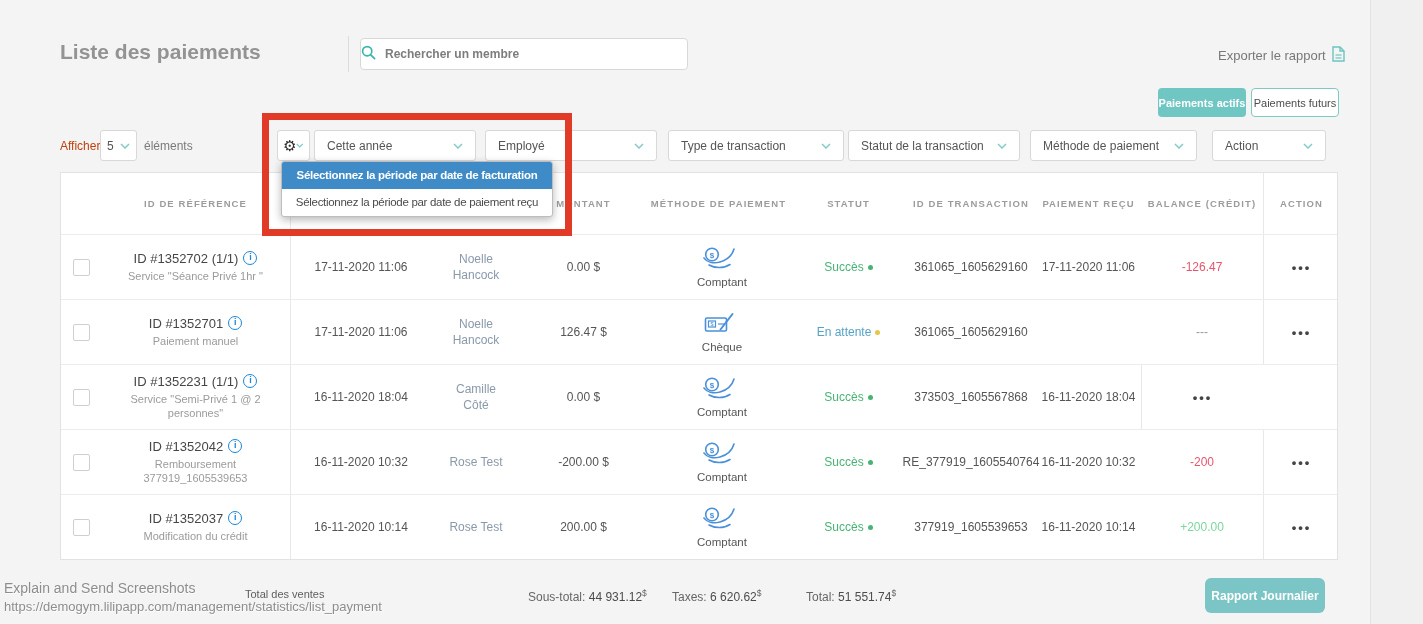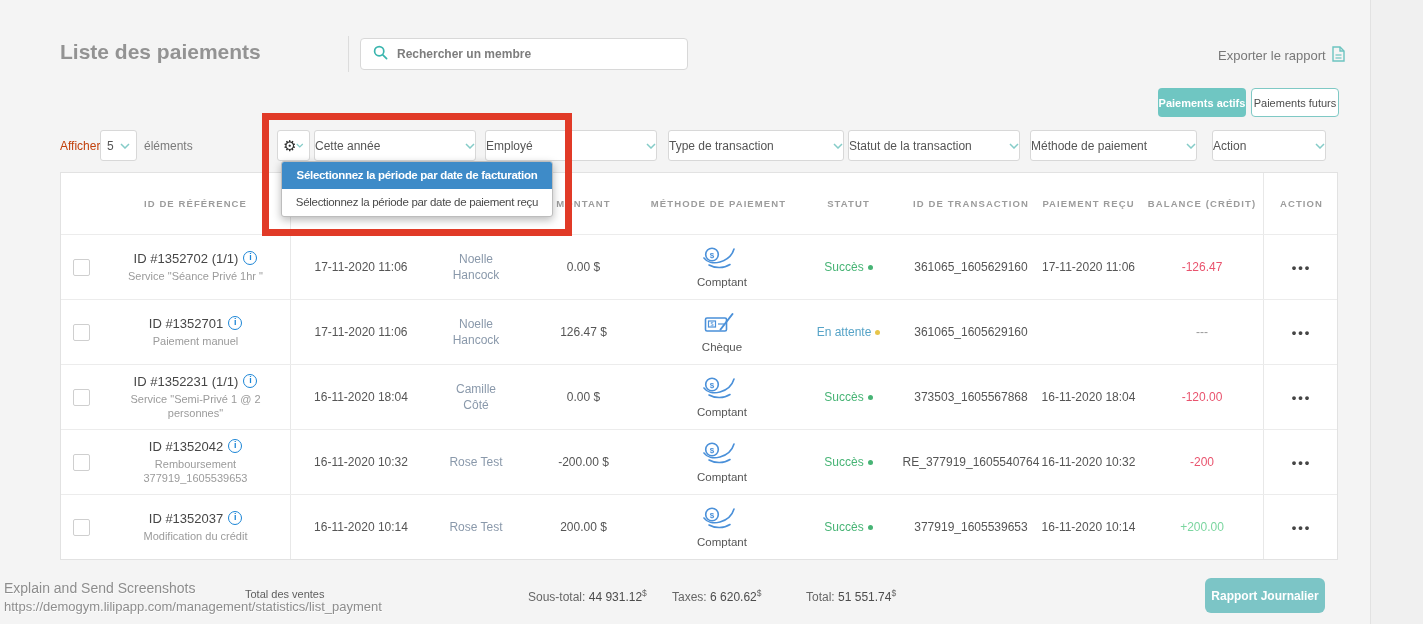--- a/index.html
+++ b/index.html
@@ -12,21 +12,21 @@
     color: #555;
   }
   .abs { position:absolute; }
 
   
   .page-title { left:60px; top:40px; font-size:21px; font-weight:bold; color:#939393; }
   .v-div { left:348px; top:36px; width:1px; height:36px; background:#dcdcdc; }
   .search-box {
     left:360px; top:38px; width:328px; height:32px;
     background:#fff; border:1px solid #d8d8d8; border-radius:4px;
-    display:flex; align-items:center; gap:9px; padding-left:12px;
+    display:flex; align-items:center; gap:9px; 
   }
   .search-box input {
     border:none; outline:none; background:transparent;
     font-family:"Liberation Sans",sans-serif;
     font-size:12px; font-weight:bold; color:#555; width:270px;
   }
   .search-box input::placeholder { color:#7d7d7d; }
   .export-link { top:46px; left:1218px; display:flex; align-items:center; gap:6px;
     font-size:13px; color:#787878; cursor:pointer; }
 
@@ -34,21 +34,21 @@
     display:flex; align-items:center; justify-content:center; cursor:pointer; }
   .tab-active { left:1158px; width:88px; background:#6fc6c2; color:#fff; font-weight:bold; }
   .tab-future { left:1251px; width:88px; background:#fff; border:1px solid #7fc9c5; color:#4d4d4d; }
 
   
   .show-label { left:60px; top:139px; font-size:12px; color:#c2410c; }
   .items-label { left:144px; top:139px; font-size:12px; color:#7a7a7a; }
   .select-box {
     top:130px; height:31px; background:#fff; border:1px solid #d8d8d8; border-radius:3px;
     display:flex; align-items:center; justify-content:space-between;
-    padding:0 0; font-size:12px; color:#555; cursor:pointer;
+    padding:0 12px; font-size:12px; color:#555; cursor:pointer;
   }
   .show-select { left:100px; width:37px; padding:0 6px; }
   .gear-btn { left:277px; width:33px; padding:0 5px; }
   .gear-glyph { font-size:15px; color:#2f2f2f; line-height:1; }
   .f-period  { left:314px; width:162px; }
   .f-emp     { left:485px; width:172px; }
   .f-type    { left:668px; width:176px; }
   .f-status  { left:848px; width:172px; }
   .f-method  { left:1030px; width:167px; }
   .f-action  { left:1212px; width:114px; }
@@ -319,21 +319,20 @@
           <div class="method-lbl">Comptant</div>
         </div>
         <div class="td">
           <div class="status-wrap">
             <span class="st-success">Succès</span>
             <span class="dot dot-success"></span>
           </div>
         </div>
         <div class="td">373503_1605567868</div>
         <div class="td">16-11-2020 18:04</div>
-        <div class="td bal-negative">-120.00</div>
         <div class="td col-act-b">
           <span class="dots">•••</span>
         </div>
       </div>
       <div class="grid-row tr">
         <div class="td">
           <span class="checkbox"></span>
         </div>
         <div class="td col-id-b">
           <div class="id-line">ID #1352042<span class="info-ic">i</span></div>

